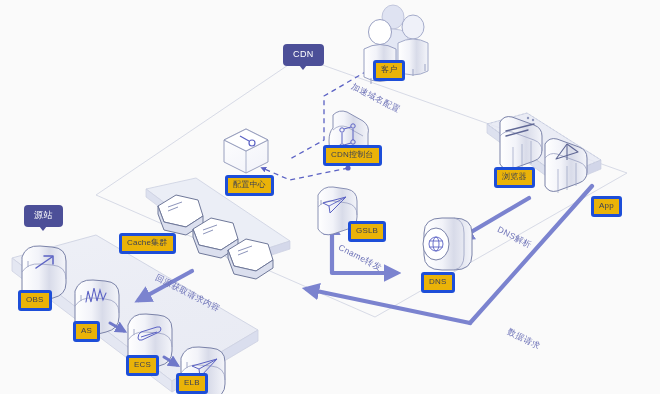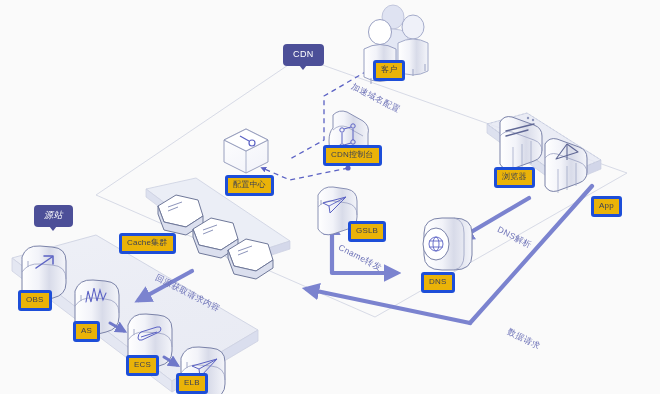--- a/index.html
+++ b/index.html
@@ -314,21 +314,21 @@
     <g>
       <path d="M 110 323 L 124 331" stroke="#6f78c9" stroke-width="3" stroke-linecap="round" marker-end="url(#arrowHeadSm)"></path>
       <path d="M 164 357 L 177 365" stroke="#6f78c9" stroke-width="3" stroke-linecap="round" marker-end="url(#arrowHeadSm)"></path>
     </g>
 
   </svg>
 
   <div class="badge" style="left:283px; top:44px;">
     <span>CDN</span>
   </div>
-  <div class="badge" style="left:34px; top:205px;font-style:italic;">
+  <div class="badge" style="left:24px; top:205px;">
     <span>源站</span>
   </div>
 
   <div class="chip" style="left:373px; top:60px;">
     <span>客户</span>
   </div>
 
   <div class="chip" style="left:303px; top:145px;margin-left:20px;">
     <span>CDN控制台</span>
   </div>

